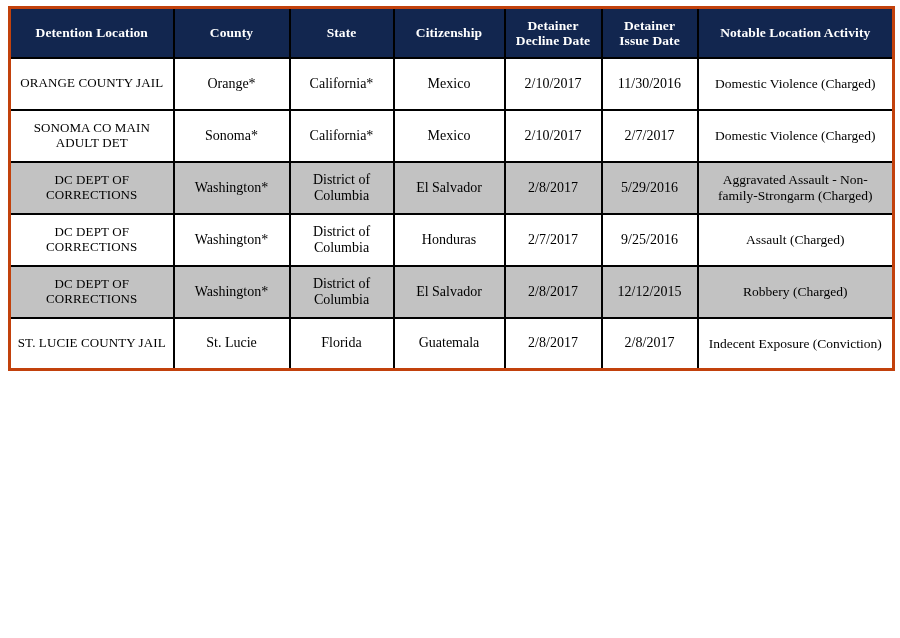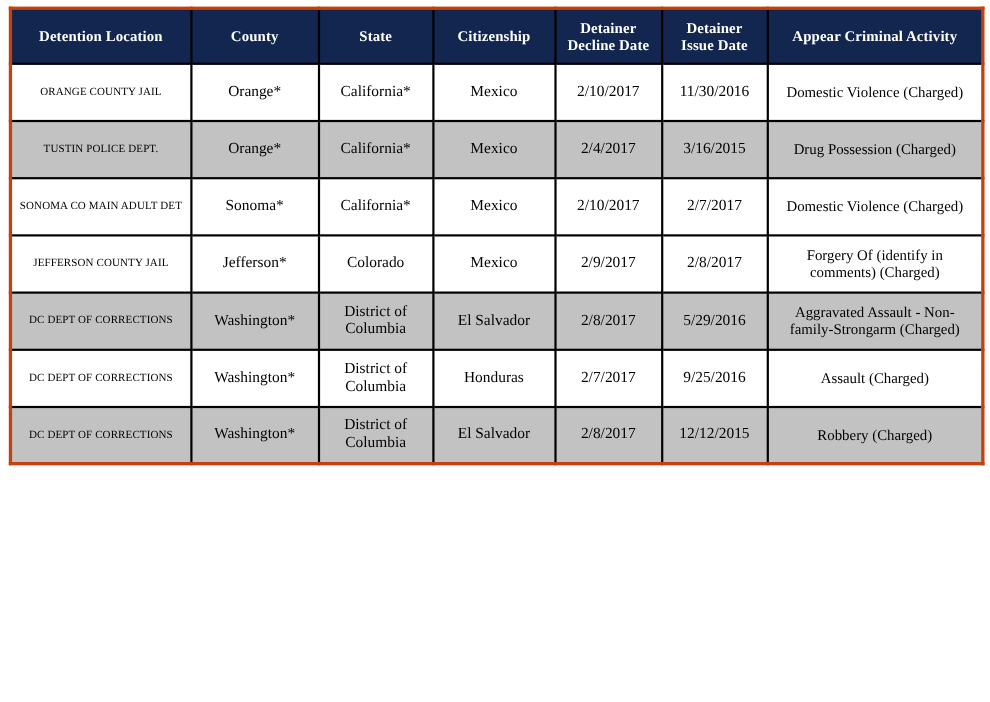--- a/index.html
+++ b/index.html
@@ -64,21 +64,21 @@
     color: #000000;
     height: 52px;
     padding: 2px 5px;
     box-sizing: border-box;
     background: #ffffff;
   }
   tbody tr.shaded td {
     background: #c2c2c2;
   }
   tbody td.loc {
-    font-size: 10px;
+    font-size: 13px;
     letter-spacing: 0.1px;
   }
   tbody td.activity {
     font-size: 13.5px;
     text-align: center;
   }
 </style>
 </head>
 <body>
 
@@ -95,59 +95,41 @@
           <col class="c6">
       </colgroup>
       <thead>
         <tr>
           <th><span>Detention Location</span></th>
           <th><span>County</span></th>
           <th><span>State</span></th>
           <th><span>Citizenship</span></th>
           <th><span>Detainer</span><br><span>Decline Date</span></th>
           <th><span>Detainer</span><br><span>Issue Date</span></th>
-          <th><span>Appear Criminal Activity</span></th>
+          <th><span>Notable Location Activity</span></th>
         </tr>
       </thead>
       <tbody id="table-body">
           <tr>
             <td class="loc">ORANGE COUNTY JAIL</td>
             <td>Orange*</td>
             <td>California*</td>
             <td>Mexico</td>
             <td>2/10/2017</td>
             <td>11/30/2016</td>
             <td class="activity">Domestic Violence (Charged)</td>
           </tr>
-          <tr class="shaded">
-            <td class="loc">TUSTIN POLICE DEPT.</td>
-            <td>Orange*</td>
-            <td>California*</td>
-            <td>Mexico</td>
-            <td>2/4/2017</td>
-            <td>3/16/2015</td>
-            <td class="activity">Drug Possession (Charged)</td>
-          </tr>
           <tr>
             <td class="loc">SONOMA CO MAIN ADULT DET</td>
             <td>Sonoma*</td>
             <td>California*</td>
             <td>Mexico</td>
             <td>2/10/2017</td>
             <td>2/7/2017</td>
             <td class="activity">Domestic Violence (Charged)</td>
-          </tr>
-          <tr>
-            <td class="loc">JEFFERSON COUNTY JAIL</td>
-            <td>Jefferson*</td>
-            <td>Colorado</td>
-            <td>Mexico</td>
-            <td>2/9/2017</td>
-            <td>2/8/2017</td>
-            <td class="activity">Forgery Of (identify in comments) (Charged)</td>
           </tr>
           <tr class="shaded">
             <td class="loc">DC DEPT OF CORRECTIONS</td>
             <td>Washington*</td>
             <td>District of Columbia</td>
             <td>El Salvador</td>
             <td>2/8/2017</td>
             <td>5/29/2016</td>
             <td class="activity">Aggravated Assault - Non-family-Strongarm (Charged)</td>
           </tr>
@@ -162,16 +144,25 @@
           </tr>
           <tr class="shaded">
             <td class="loc">DC DEPT OF CORRECTIONS</td>
             <td>Washington*</td>
             <td>District of Columbia</td>
             <td>El Salvador</td>
             <td>2/8/2017</td>
             <td>12/12/2015</td>
             <td class="activity">Robbery (Charged)</td>
           </tr>
+          <tr>
+            <td class="loc">ST. LUCIE COUNTY JAIL</td>
+            <td>St. Lucie</td>
+            <td>Florida</td>
+            <td>Guatemala</td>
+            <td>2/8/2017</td>
+            <td>2/8/2017</td>
+            <td class="activity">Indecent Exposure (Conviction)</td>
+          </tr>
         </tbody>
     </table>
   </div>
 </div>
 
 </body></html>

